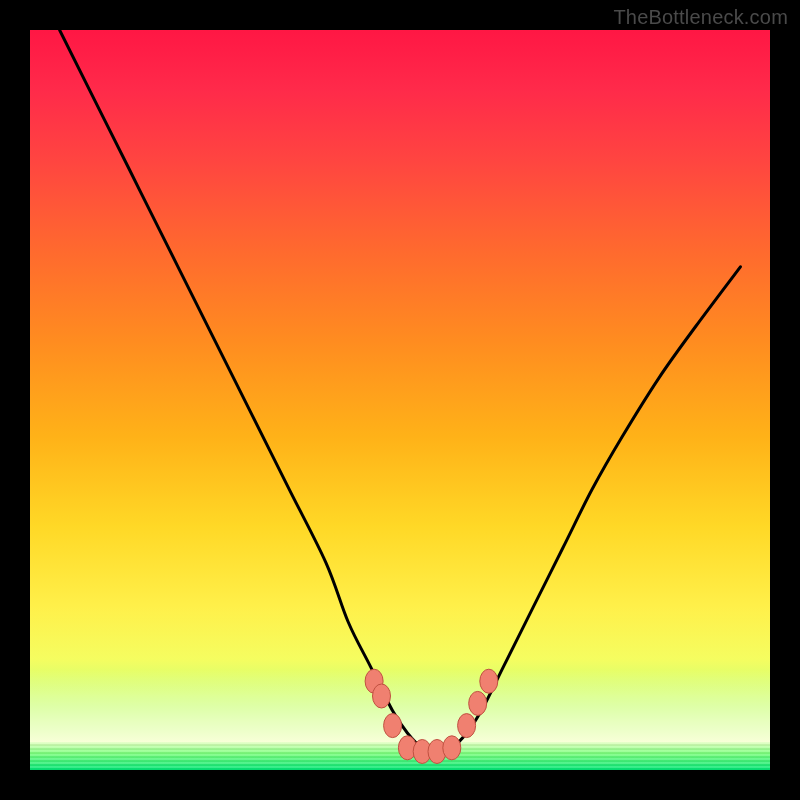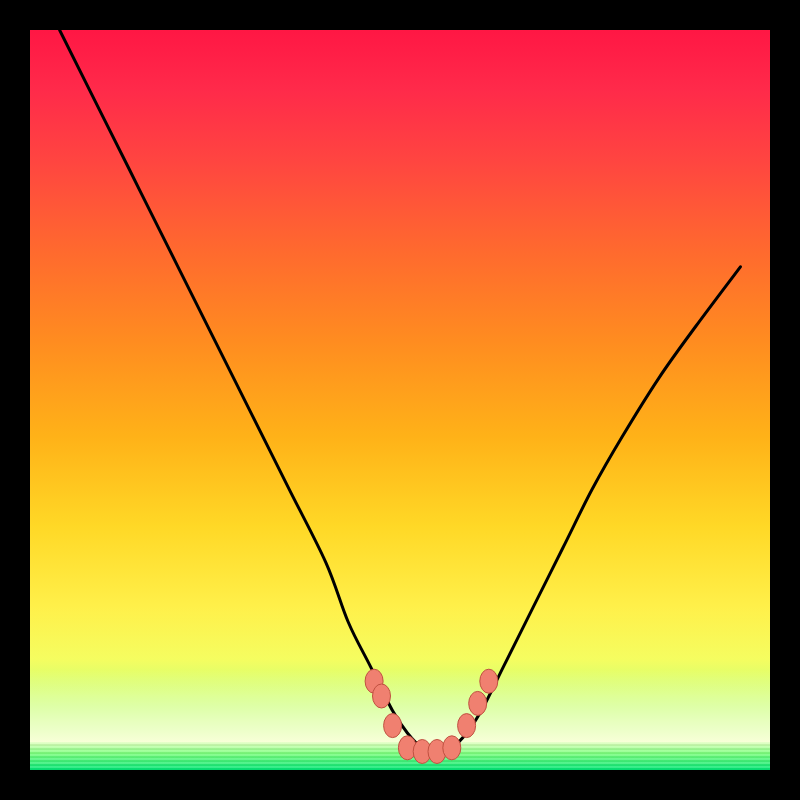--- a/index.html
+++ b/index.html
@@ -110,13 +110,14 @@
           <ellipse cx="377.4" cy="717.8" rx="9" ry="12" fill="#f08070" stroke="#c05040" stroke-width="1"></ellipse>
           <ellipse cx="392.2" cy="721.5" rx="9" ry="12" fill="#f08070" stroke="#c05040" stroke-width="1"></ellipse>
           <ellipse cx="407.0" cy="721.5" rx="9" ry="12" fill="#f08070" stroke="#c05040" stroke-width="1"></ellipse>
           <ellipse cx="421.8" cy="717.8" rx="9" ry="12" fill="#f08070" stroke="#c05040" stroke-width="1"></ellipse>
           <ellipse cx="436.6" cy="695.6" rx="9" ry="12" fill="#f08070" stroke="#c05040" stroke-width="1"></ellipse>
           <ellipse cx="447.7" cy="673.4" rx="9" ry="12" fill="#f08070" stroke="#c05040" stroke-width="1"></ellipse>
           <ellipse cx="458.8" cy="651.2" rx="9" ry="12" fill="#f08070" stroke="#c05040" stroke-width="1"></ellipse>
         </g>
     </svg>
   </div>
+  <div class="watermark">TheBottleneck.com</div>
 </div>
 
 </body></html>

